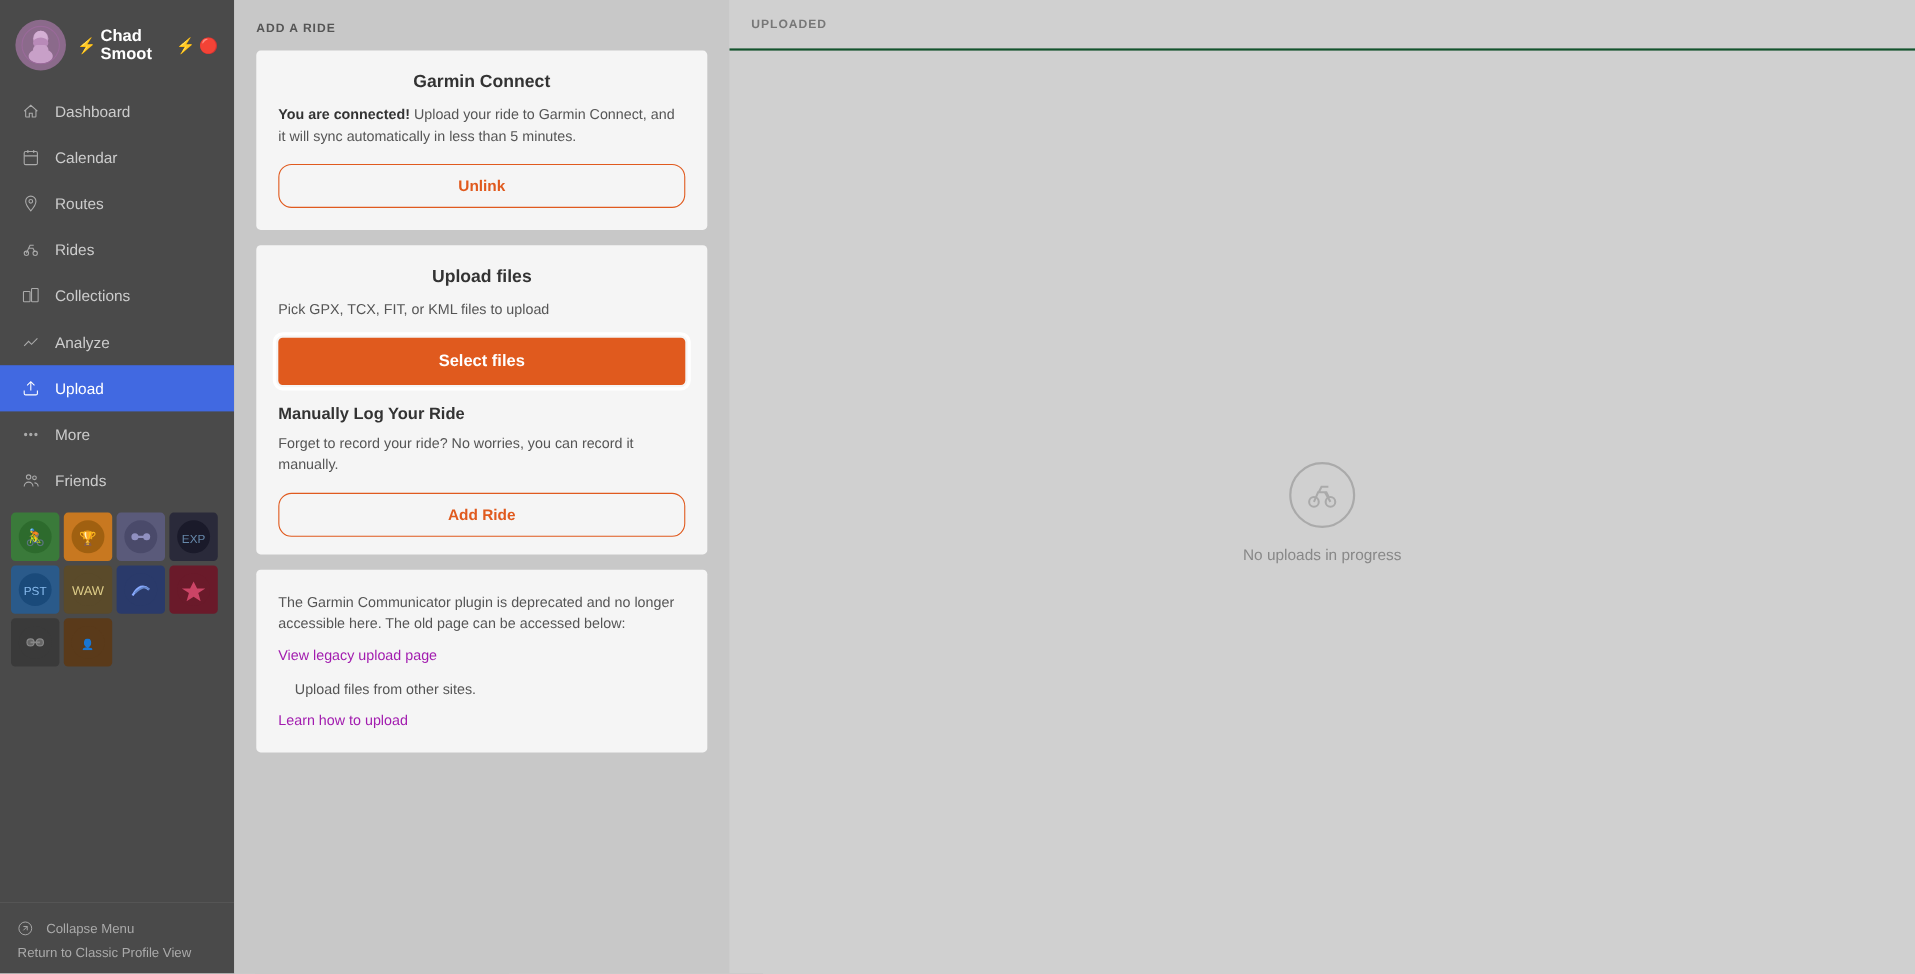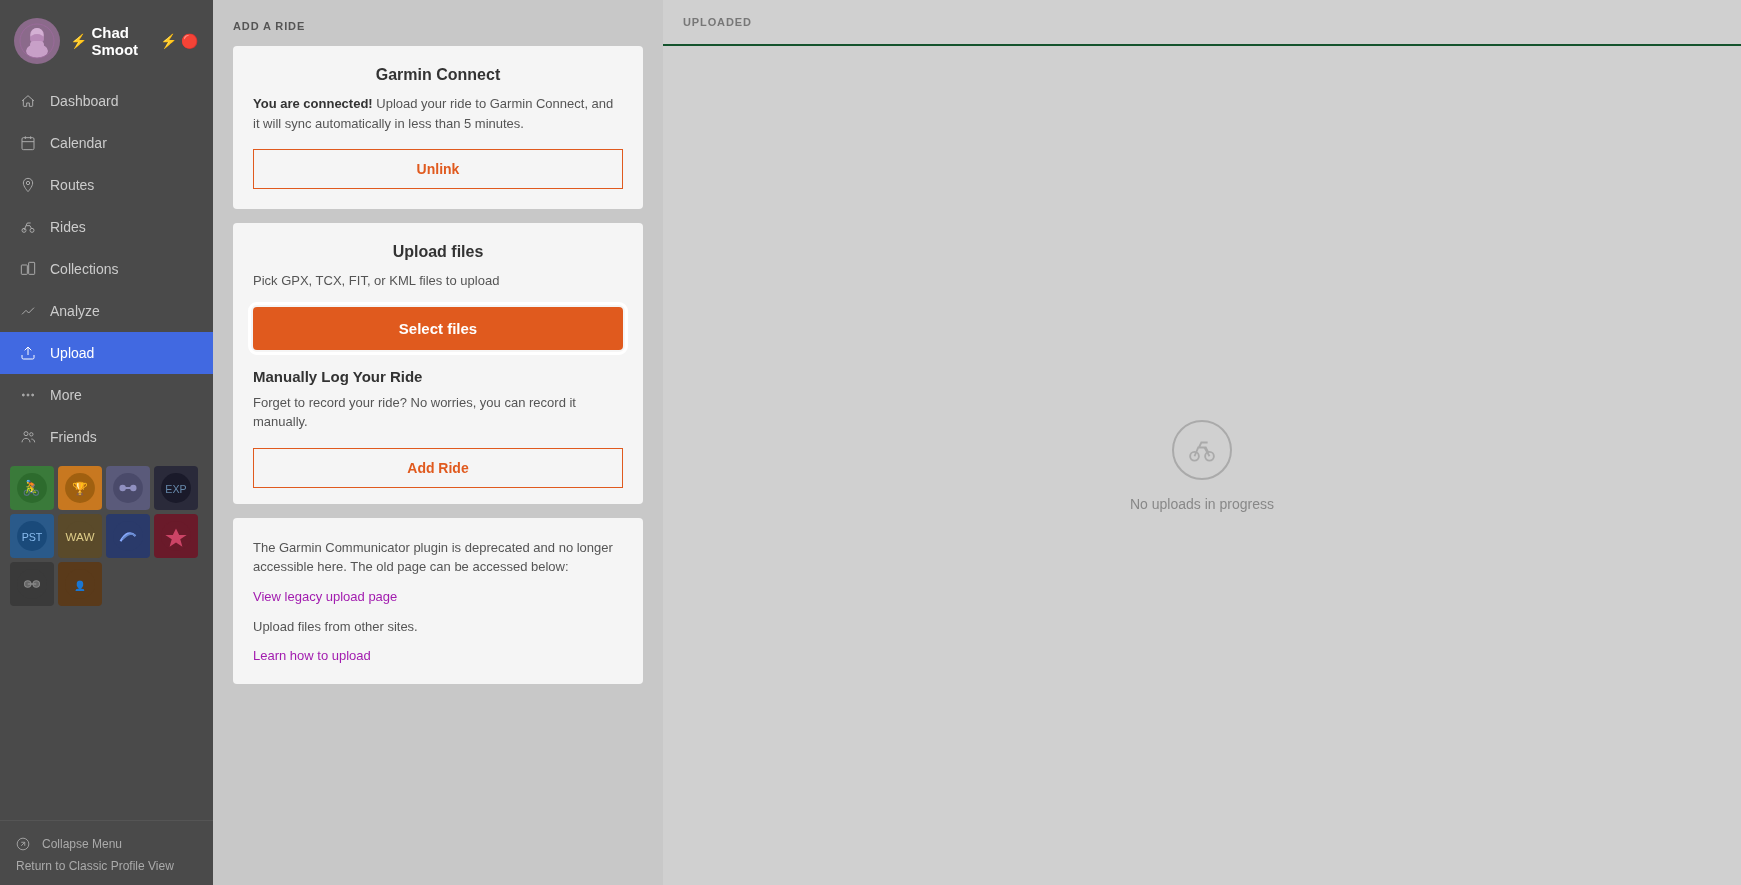--- a/index.html
+++ b/index.html
@@ -177,21 +177,21 @@
     .card-description strong { color: #333; font-weight: 700; }
 
     .btn-outline-orange {
       width: 100%;
       padding: 11px;
       border: 1.5px solid #e05a1e;
       background: transparent;
       color: #e05a1e;
       font-size: 14px;
       font-weight: 600;
-      border-radius: 0;
+      border-radius: 12px;
       cursor: pointer;
       text-align: center;
     }
 
     .btn-solid-orange {
       width: 100%;
       padding: 13px;
       border: none;
       background: #e05a1e;
       color: #ffffff;
@@ -503,21 +503,21 @@
       <button class="btn-solid-orange">Select files</button>
 
       <div class="subsection-title">Manually Log Your Ride</div>
       <div class="card-description">Forget to record your ride? No worries, you can record it manually.</div>
       <button class="btn-outline-orange">Add Ride</button>
     </div>
 
     <div class="card">
       <div class="info-text">The Garmin Communicator plugin is deprecated and no longer accessible here. The old page can be accessed below:</div>
       <a class="link-orange" href="#">View legacy upload page</a>
-      <div class="info-text" style="margin-top:12px;">Upload files from other sites.</div>
+      <div class="info-text" style="margin-top:12px;margin-left:15px;">Upload files from other sites.</div>
       <a class="link-orange" href="#">Learn how to upload</a>
     </div>
   </div>
 
   <div class="right-panel">
     <div class="right-panel-header">
       <div class="right-section-title">UPLOADED</div>
     </div>
     <div class="right-panel-body">
       <div class="no-uploads-icon">

